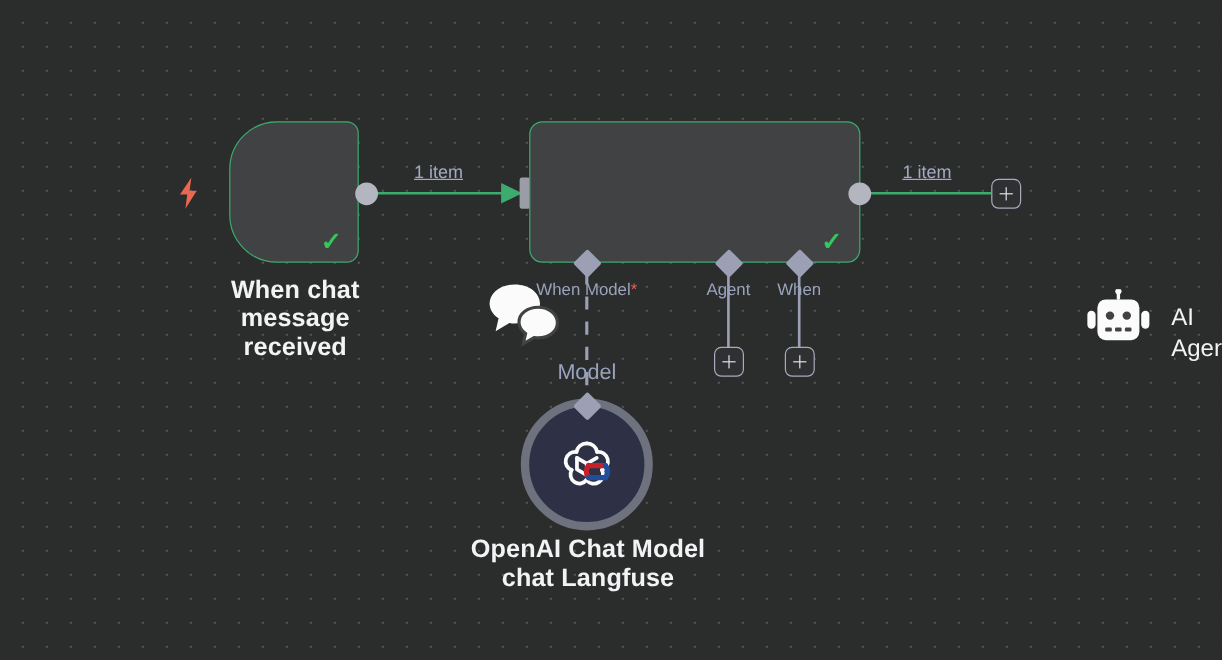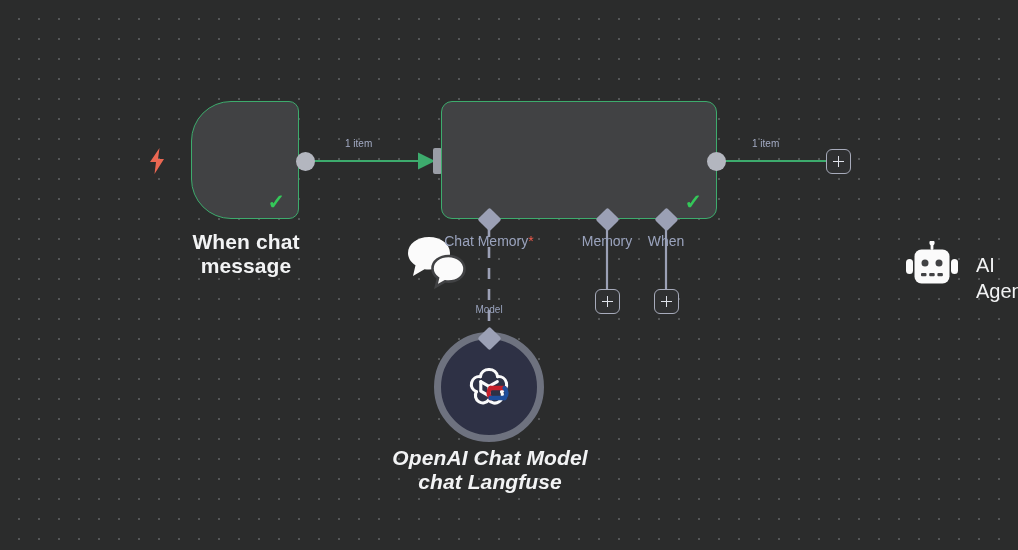--- a/index.html
+++ b/index.html
@@ -79,26 +79,27 @@
   .diamond {
     position: absolute; width: 17px; height: 17px;
     background: #9ba0b5; transform: rotate(45deg); border-radius: 2px;
   }
   .sub-label {
     position: absolute; color: #9aa3bd; font-size: 14px; line-height: 18px;
     white-space: nowrap; text-align: center;
   }
   .sub-label .req { color: #ef5a4c; }
   .mid-label {
-    position: absolute; color: #9aa3bd; font-size: 10px; line-height: 18px;
+    position: absolute; color: #9aa3bd; font-size: 18px; line-height: 18px;
     white-space: nowrap; text-align: center;
   }
   .item-label {
-    position: absolute; color: #a3abc4; font-size: 10px; line-height: 19px;
+    position: absolute; color: #a3abc4; font-size: 15px; line-height: 19px;
     white-space: nowrap;
+    text-decoration: underline;
   }
 
   
   .plus-btn {
     position: absolute; width: 25px; height: 25px;
     border: 1.6px solid #a7abbb; border-radius: 6px;
     background: #2f3031;
     display: flex; align-items: center; justify-content: center;
   }
   .plus-btn::before, .plus-btn::after {
@@ -152,20 +153,21 @@
                  C51.5 46.6 58.5 41.2 58.5 34 C58.5 26.9 51.5 21 42.5 21 Z" fill="#fbfbfb" stroke="#414244" stroke-width="2.6"></path>
       </svg>
     </div>
     <div class="checkmark" style="right:13px; bottom:6px;">✓</div>
   </div>
 
   <div class="port-circle" style="left:296px; top:152px;"></div>
 
   <div class="node-title" style="left:146px; top:230px; width:200px;">
     <div>When chat message</div>
+    <div>received</div>
   </div>
 
   <div class="item-label" style="left:345px; top:134px;">1 item</div>
 
   <div class="port-rect" style="left:433px; top:148px;"></div>
 
   <div id="agent-node">
     <div id="agent-icon">
       <svg viewBox="0 0 52 46" width="52" height="46">
         <rect x="24.6" y="0" width="2.8" height="9" rx="1.4" fill="#fbfbfb"></rect>
@@ -188,23 +190,23 @@
 
   <div class="item-label" style="left:752px; top:134px;">1 item</div>
 
   <div class="plus-btn" style="left:826px; top:149px;"></div>
 
   <div class="diamond" style="left:481px; top:211px;"></div>
   <div class="diamond" style="left:599px; top:211px;"></div>
   <div class="diamond" style="left:658px; top:211px;"></div>
 
   <div class="sub-label" style="left:414px; top:232px; width:150px;">
-    <span>Chat Memory</span><span class="req">*</span>
-  </div>
-  <div class="sub-label" style="left:557px; top:232px; width:100px;">Memory</div>
+    <span>When Model</span><span class="req">*</span>
+  </div>
+  <div class="sub-label" style="left:557px; top:232px; width:100px;">Agent</div>
   <div class="sub-label" style="left:626px; top:232px; width:80px;">When</div>
 
   <div class="mid-label" style="left:439px; top:301px; width:100px;">Model</div>
 
   <div class="plus-btn" style="left:595px; top:289px;"></div>
   <div class="plus-btn" style="left:654px; top:289px;"></div>
 
   <div class="diamond" style="left:481px; top:330px; z-index:1;"></div>
 
   <div id="openai-node"></div>
@@ -224,18 +226,18 @@
       </g>
       <g>
         <path d="M26.5 36 A7.6 7.6 0 0 1 26.5 26" fill="none" stroke="#c8202a" stroke-width="4.4" stroke-linecap="round"></path>
         <path d="M26.5 26 L40.5 26" fill="none" stroke="#c8202a" stroke-width="4.4" stroke-linecap="round"></path>
         <path d="M26.5 36 L40.5 36" fill="none" stroke="#1f4f9c" stroke-width="4.4" stroke-linecap="round"></path>
         <path d="M40.5 26 A7.4 7.4 0 0 1 40.5 36" fill="none" stroke="#1f4f9c" stroke-width="4.4" stroke-linecap="round"></path>
       </g>
     </svg>
   </div>
 
-  <div class="node-title" style="left:389px; top:446px; width:202px;font-style:italic;">
+  <div class="node-title" style="left:389px; top:446px; width:202px;">
     <div>OpenAI Chat Model</div>
     <div>chat Langfuse</div>
   </div>
 
 </div>
 
 </body></html>

